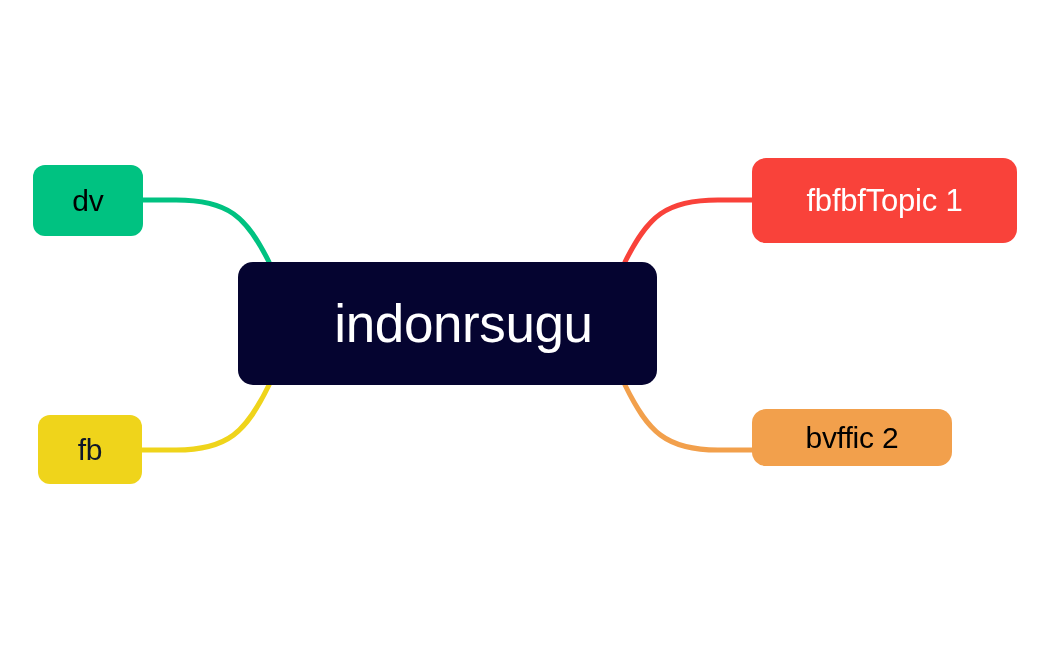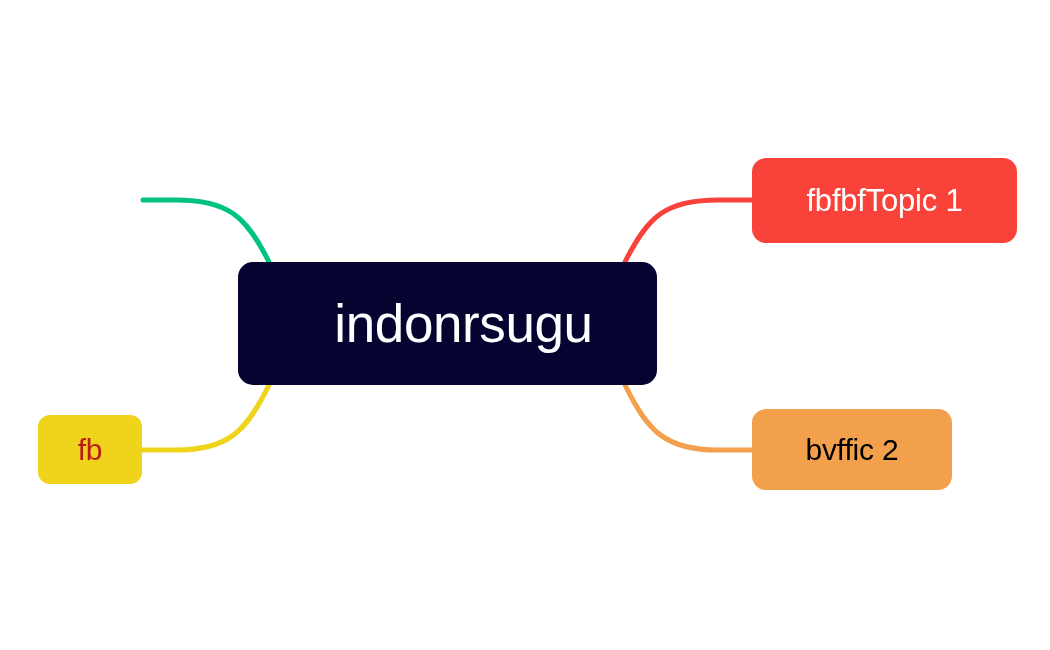--- a/index.html
+++ b/index.html
@@ -94,21 +94,21 @@
   }
   #node-topic1 .node-label {
     color: #ffffff;
     font-size: 31px;
   }
 
   #node-topic2 {
     left: 752px;
     top: 409px;
     width: 200px;
-    height: 81px;
+    height: 57px;
     border-radius: 14px;
     background: #F2A04C;
   }
   #node-topic2 .node-label { color: #000000; }
 </style>
 </head>
 <body>
 
 <div id="canvas" style="background: rgb(255, 255, 255);">
 
@@ -116,23 +116,26 @@
     <path fill="none" stroke-linecap="round" stroke-linejoin="round" d="M 143 200 L 176 200 C 228 200 246 216 269 262" stroke="#00C281" stroke-width="5"></path>
     <path fill="none" stroke-linecap="round" stroke-linejoin="round" d="M 142 450 L 176 450 C 228 450 246 432 269 385" stroke="#EFD41B" stroke-width="5"></path>
     <path fill="none" stroke-linecap="round" stroke-linejoin="round" d="M 752 200 L 718 200 C 666 200 648 216 625 262" stroke="#F9423A" stroke-width="5"></path>
     <path fill="none" stroke-linecap="round" stroke-linejoin="round" d="M 752 450 L 718 450 C 666 450 648 432 625 385" stroke="#F2A04C" stroke-width="5"></path>
   </svg>
 
   <div class="node" id="node-root" style="background: rgb(5, 4, 48);">
     <span class="node-label" style="color: rgb(255, 255, 255); margin-left: 32px;">indonrsugu</span>
   </div>
 
+  <div class="node branch-node" id="node-dv" style="background: rgb(0, 194, 129);">
+    <span class="node-label" style="color: rgb(0, 0, 0);">dv</span>
+  </div>
 
   <div class="node branch-node" id="node-fb" style="background: rgb(239, 212, 27);">
-    <span class="node-label" style="color: #b91c1c;">fb</span>
+    <span class="node-label" style="color: #0f172a;">fb</span>
   </div>
 
   <div class="node branch-node" id="node-topic1" style="background: rgb(249, 66, 58);">
     <span class="node-label" style="color: rgb(255, 255, 255);">fbfbfTopic 1</span>
   </div>
 
   <div class="node branch-node" id="node-topic2" style="background: rgb(242, 160, 76);">
     <span class="node-label" style="color: rgb(0, 0, 0);">bvffic 2</span>
   </div>
 

